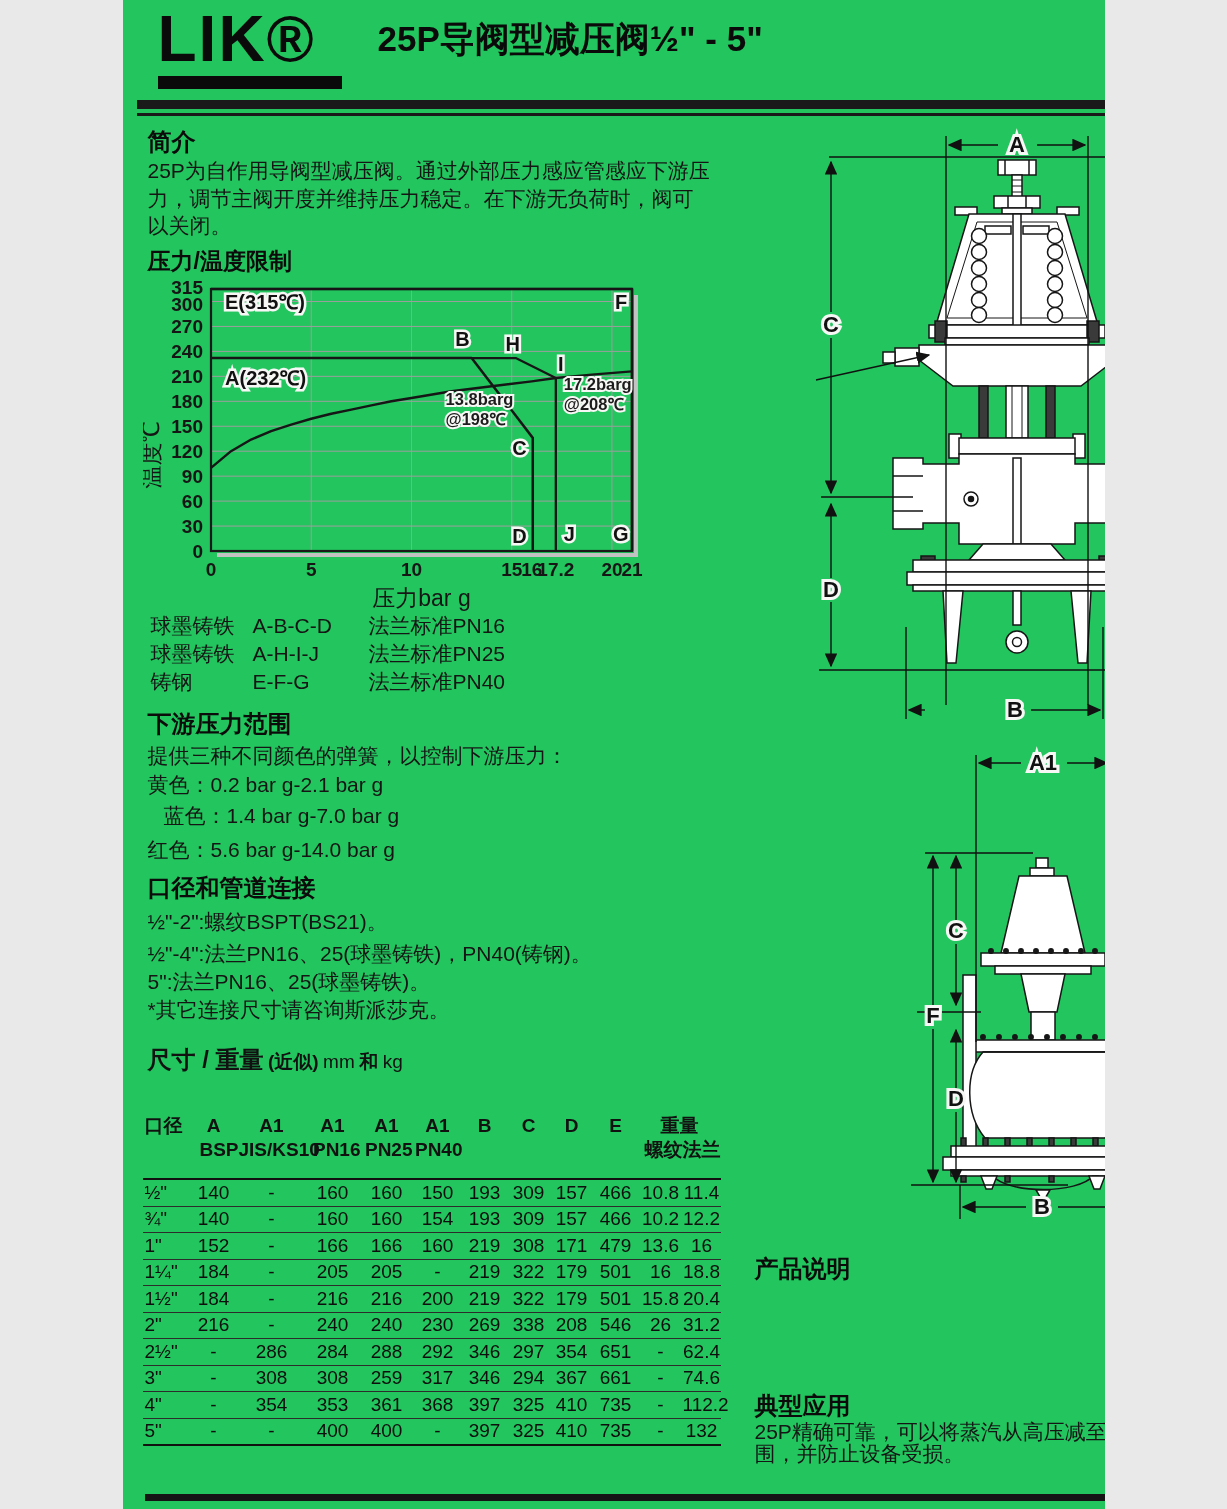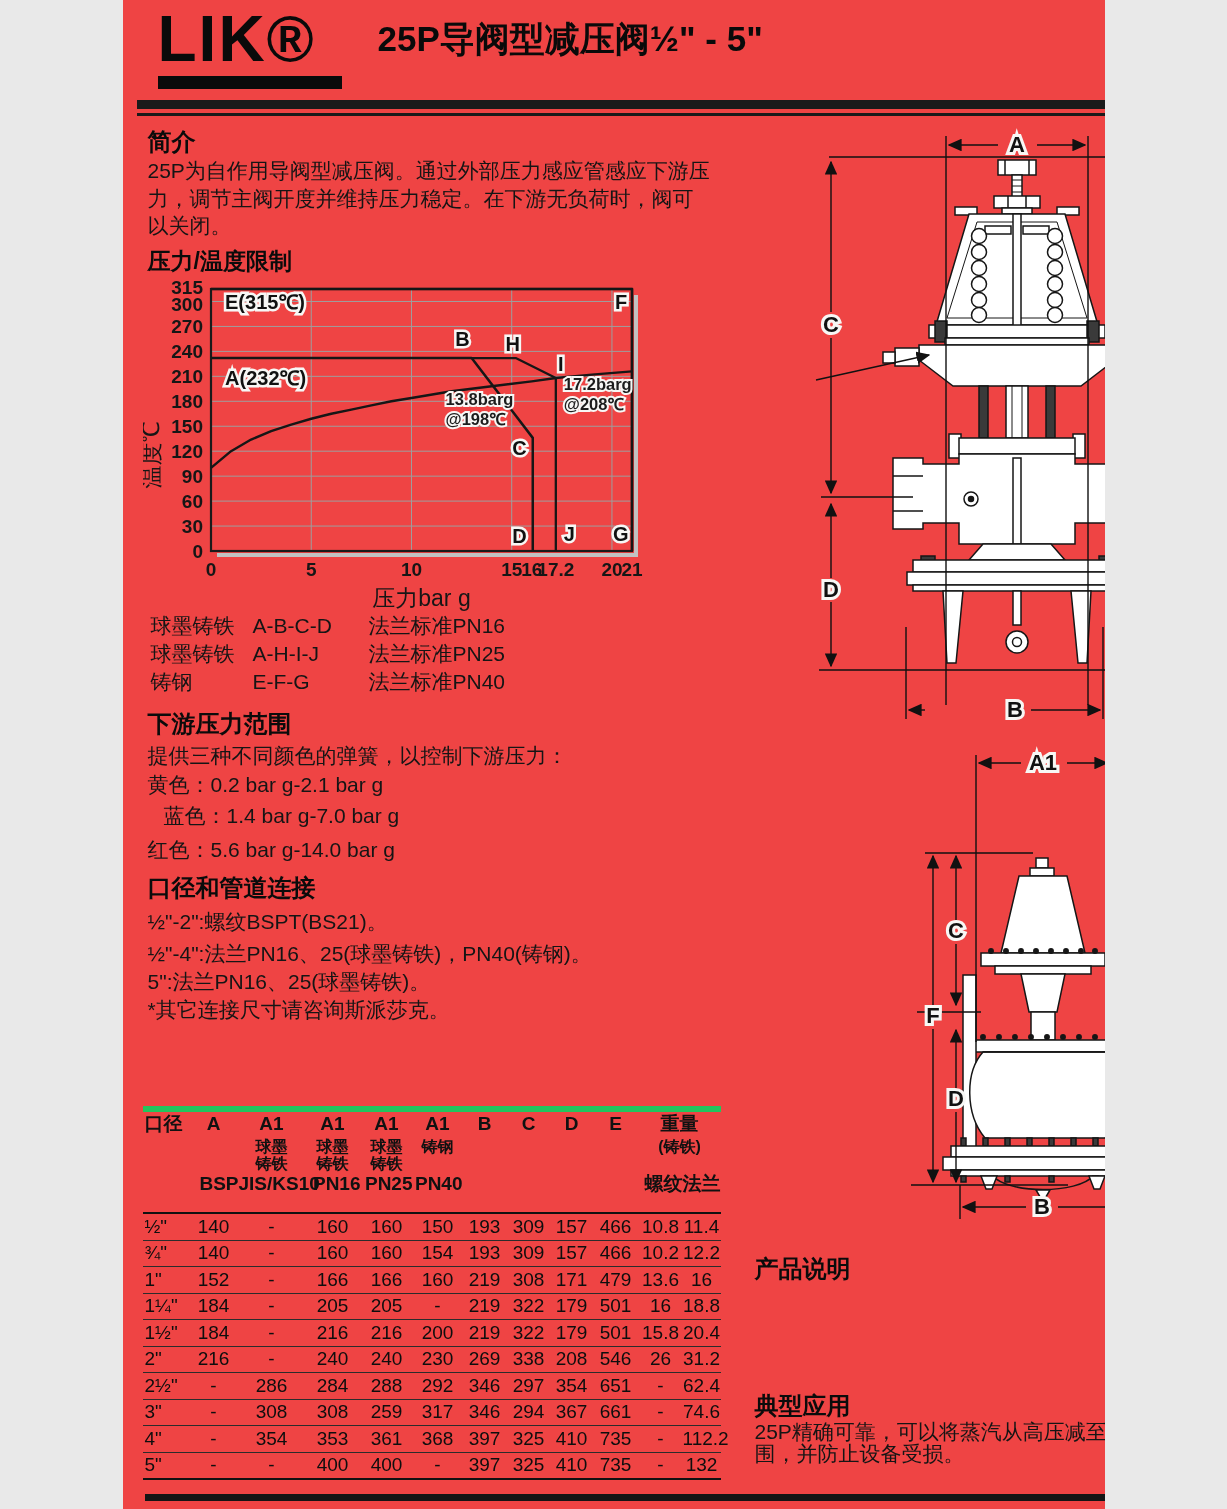--- a/index.html
+++ b/index.html
@@ -1,16 +1,16 @@
 <!DOCTYPE html>
 <html><head>
 <meta charset="utf-8">
 <style>
   html,body{margin:0;padding:0;background:#e9e9e9;}
-  .page{position:relative;width:982px;height:1509px;background:#ef4444;
+  .page{position:relative;width:982px;height:1509px;background:#22c55e;
         font-family:"Liberation Sans",sans-serif;color:#111;overflow:hidden;margin:0 auto;}
   .abs{position:absolute;}
   
   .logo{left:35px;top:2px;font-size:64px;font-weight:bold;letter-spacing:2px;color:#0a0a0a;}
   .logo-bar{left:35px;top:76px;width:184px;height:13px;background:#0a0a0a;}
   .title{left:255px;top:16px;font-size:35px;font-weight:bold;color:#0a0a0a;}
   .rule-thick{left:14px;top:100px;width:1190px;height:9px;background:#1a1a1a;}
   .rule-thin{left:14px;top:113px;width:1190px;height:3px;background:#1a1a1a;}
   .rule-bottom{left:22px;top:1494px;width:1182px;height:7px;background:#151515;}
   
@@ -26,21 +26,21 @@
   .ds-i{left:25px;top:742px;}
   .ds-l0{left:25px;top:771px;} .ds-l1{left:41px;top:802px;text-align:center;} .ds-l2{left:25px;top:836px;}
   .cn-h{left:25px;top:872px;}
   .cn-l0{left:25px;top:908px;} .cn-l1{left:25px;top:940px;} .cn-l2{left:25px;top:968px;} .cn-l3{left:25px;top:996px;}
   .dm-h{left:25px;top:1044px;}
   .dm-h .big{font-size:24px;font-weight:bold;}
   .dm-h .mid{font-size:19px;font-weight:bold;}
   .dm-h .sm{font-size:19px;font-weight:normal;}
   
   .dims{left:20px;top:1106px;}
-  table{border-collapse:collapse;table-layout:fixed;width:578px;border-top:6px solid #22c55e;}
+  table{border-collapse:collapse;table-layout:fixed;width:578px;border-top:8px solid #22c55e;}
   th,td{padding:0;overflow:visible;white-space:nowrap;}
   thead th{font-size:19px;font-weight:bold;text-align:center;vertical-align:top;line-height:24px;}
   thead tr.r2 th{font-size:16px;line-height:17px;font-weight:bold;padding-top:2px;white-space:normal;}
   thead tr.r3 th{border-bottom:2.5px solid #111;padding-bottom:16px;text-align:right;}
   tbody td{font-size:19px;text-align:center;height:25.5px;border-top:1.6px solid #2c2c2c;color:#0e0e0e;}
   tbody tr:first-child td{border-top:none;}
   tbody tr:last-child td{border-bottom:2.5px solid #111;}
   th:first-child,td:first-child{text-align:left;padding-left:2px;}
   
   .pd-h{left:632px;top:1253px;}
@@ -147,20 +147,27 @@
   <div class="abs body-t ds-l0">黄色：0.2 bar g-2.1 bar g</div>
   <div class="abs body-t ds-l1">蓝色：1.4 bar g-7.0 bar g</div>
   <div class="abs body-t ds-l2">红色：5.6 bar g-14.0 bar g</div>
 
   <div class="abs sec-h cn-h">口径和管道连接</div>
   <div class="abs body-t cn-l0">½"-2":螺纹BSPT(BS21)。</div>
   <div class="abs body-t cn-l1">½"-4":法兰PN16、25(球墨铸铁)，PN40(铸钢)。</div>
   <div class="abs body-t cn-l2">5":法兰PN16、25(球墨铸铁)。</div>
   <div class="abs body-t cn-l3">*其它连接尺寸请咨询斯派莎克。</div>
 
+  <div class="abs dm-h">
+    <span class="big">尺寸 / 重量</span>
+    <span class="mid">(近似)</span>
+    <span class="sm">mm</span>
+    <span class="mid">和</span>
+    <span class="sm">kg</span>
+  </div>
 
   <div class="abs dims">
     <table id="dim-table">
         <colgroup>
           <col style="width: 46px;">
           <col style="width: 50px;">
           <col style="width: 66px;">
           <col style="width: 56px;">
           <col style="width: 52px;">
           <col style="width: 50px;">
@@ -178,33 +185,20 @@
             <th>A1</th>
             <th>A1</th>
             <th>A1</th>
             <th>A1</th>
             <th>B</th>
             <th>C</th>
             <th>D</th>
             <th>E</th>
             <th colspan="2">重量</th>
           </tr>
-          <tr class="r2">
-            <th></th>
-            <th></th>
-            <th style="white-space: normal;">球墨<br>铸铁</th>
-            <th style="white-space: normal;">球墨<br>铸铁</th>
-            <th style="white-space: normal;">球墨<br>铸铁</th>
-            <th>铸钢</th>
-            <th></th>
-            <th></th>
-            <th></th>
-            <th></th>
-            <th colspan="2">(铸铁)</th>
-          </tr>
           <tr class="r3">
             <th></th>
             <th>BSP</th>
             <th>JIS/KS10</th>
             <th>PN16</th>
             <th>PN25</th>
             <th>PN40</th>
             <th></th>
             <th></th>
             <th></th>

